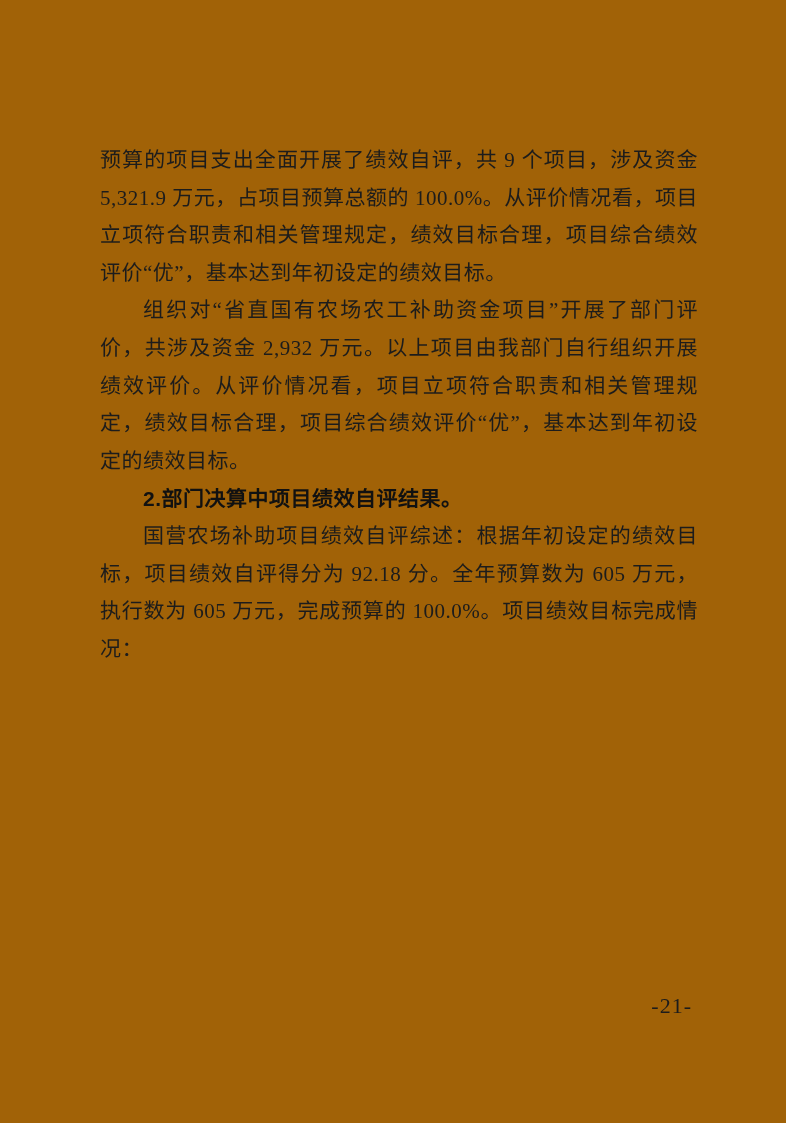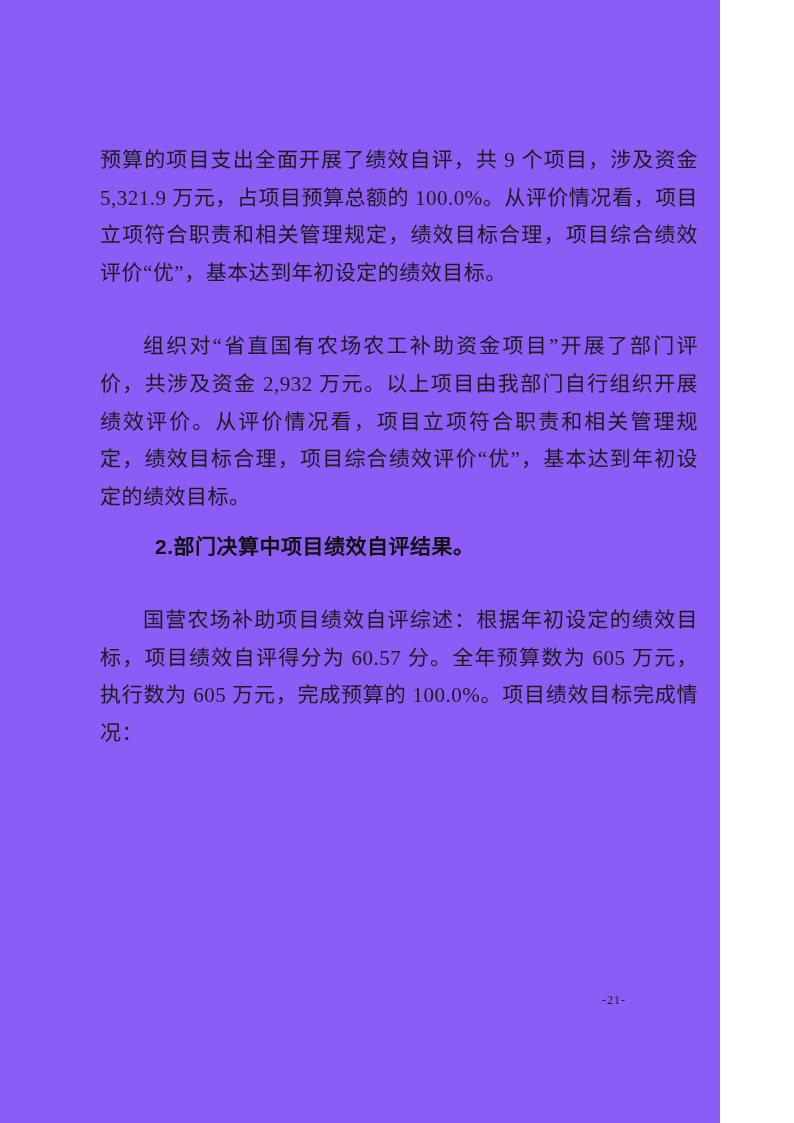--- a/index.html
+++ b/index.html
@@ -2,23 +2,23 @@
 <html lang="zh-CN"><head>
   <meta charset="utf-8">
   <style>
     html, body {
       margin: 0;
       padding: 0;
       background: #ffffff;
     }
     .page {
       position: relative;
-      width: 720px;
+      width: 786px;
       height: 1123px;
-      background: #8b5cf6;
+      background: #a16207;
       overflow: hidden;
       font-family: "Liberation Serif", serif;
       color: #1c1c1c;
     }
     .content {
       position: absolute;
       left: 100px;
       top: 142px;
       width: 598px;
     }
@@ -27,47 +27,46 @@
       font-size: 21px;
       line-height: 37.6px;
       text-align: justify;
       text-justify: inter-ideograph;
       letter-spacing: 0.5px;
       color: #1c1c1c;
       font-family: "Liberation Serif", serif;
     }
     .para.indent {
       text-indent: 43px;
-      margin-top: 36px;
     }
     .heading {
-      margin: 12px;
+      margin: 0;
       font-size: 21px;
       line-height: 37.6px;
       font-weight: 700;
       text-indent: 43px;
       text-align: justify;
       letter-spacing: 0.5px;
       color: #111111;
       font-family: "Liberation Sans", sans-serif;
     }
     .page-number {
       position: absolute;
       top: 993px;
       right: 94px;
-      font-size: 12px;
+      font-size: 22px;
       letter-spacing: 1px;
       color: #1c1c1c;
       font-family: "Liberation Serif", serif;
     }
   </style>
 </head>
 <body>
 
 <div class="page">
   <div class="content">
     <p class="para">预算的项目支出全面开展了绩效自评，共 9 个项目，涉及资金 5,321.9 万元，占项目预算总额的 100.0%。从评价情况看，项目立项符合职责和相关管理规定，绩效目标合理，项目综合绩效评价“优”，基本达到年初设定的绩效目标。</p>
     <p class="para indent">组织对“省直国有农场农工补助资金项目”开展了部门评价，共涉及资金 2,932 万元。以上项目由我部门自行组织开展绩效评价。从评价情况看，项目立项符合职责和相关管理规定，绩效目标合理，项目综合绩效评价“优”，基本达到年初设定的绩效目标。</p>
     <p class="heading">2.部门决算中项目绩效自评结果。</p>
-    <p class="para indent">国营农场补助项目绩效自评综述：根据年初设定的绩效目标，项目绩效自评得分为 60.57 分。全年预算数为 605 万元，执行数为 605 万元，完成预算的 100.0%。项目绩效目标完成情况：</p>
+    <p class="para indent">国营农场补助项目绩效自评综述：根据年初设定的绩效目标，项目绩效自评得分为 92.18 分。全年预算数为 605 万元，执行数为 605 万元，完成预算的 100.0%。项目绩效目标完成情况：</p>
   </div>
   <div class="page-number">-21-</div>
 </div>
 
 </body></html>

